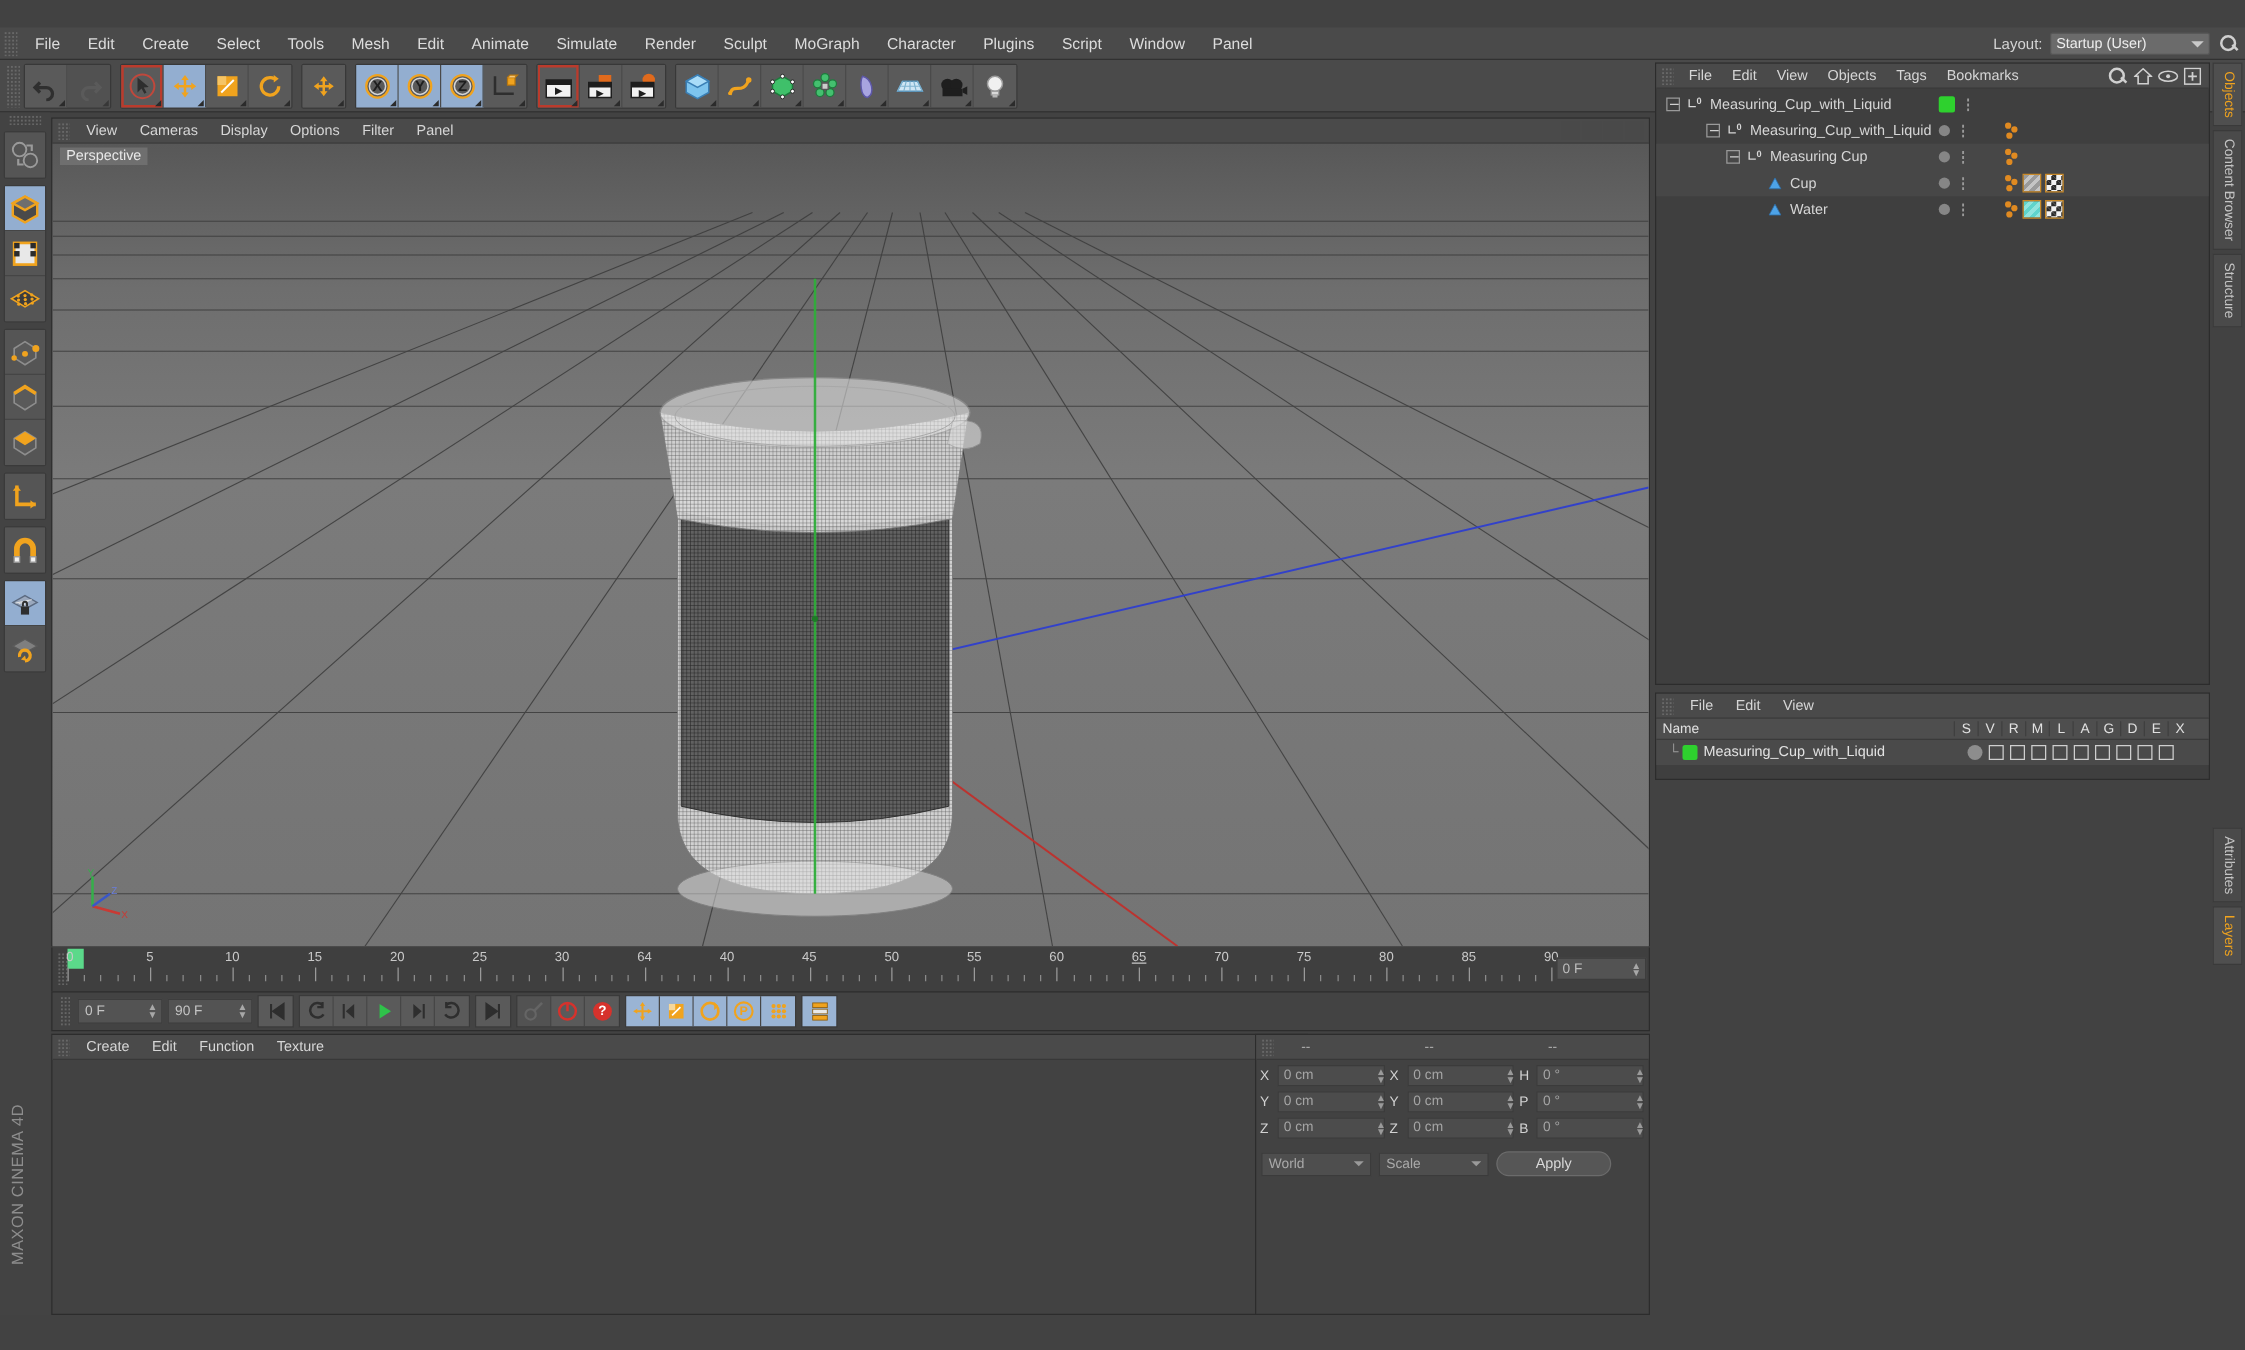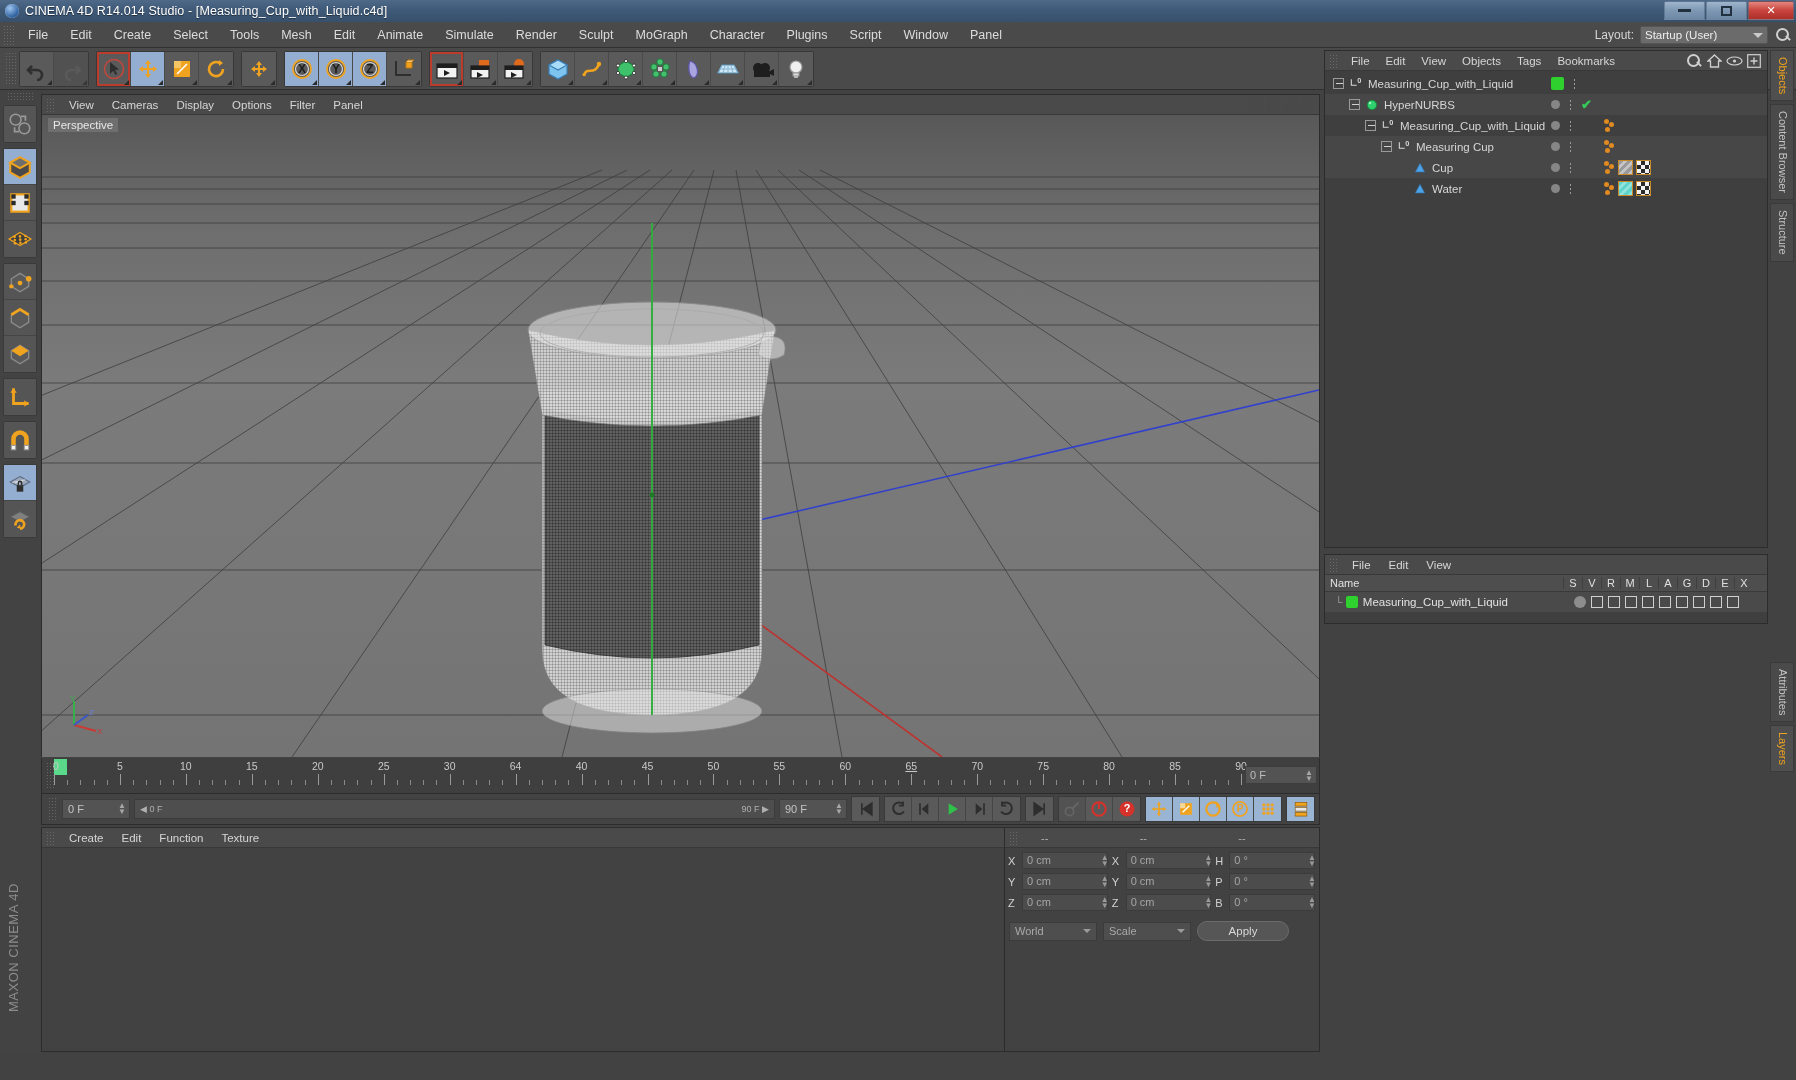--- a/index.html
+++ b/index.html
@@ -220,33 +220,20 @@
   .statusbar { position:absolute; left:0; bottom:0; width:1796px; height:24px;
     background:#454545; border-top:1px solid #333; display:flex; align-items:center; }
   .status-text { color:#e2e2e2; font-size:11.5px; padding-left:6px; }
   svg { display:block; }
 </style>
 </head>
 <body>
 
 <div class="app">
 
-  <div class="titlebar">
-    <div class="title-ico"></div>
-    <div class="title-text">CINEMA 4D R14.014 Studio - [Measuring_Cup_with_Liquid.c4d]</div>
-    <div class="win-btns">
-      <div class="win-btn">
-          <span class="glyph-min"></span>
-        </div>
-      <div class="win-btn">
-          <span class="glyph-max"></span>
-        </div>
-      <div class="win-btn close">✕</div>
-    </div>
-  </div>
 
   <div class="menubar">
     <div class="grip" style="height:20px"></div>
     <div id="menu-items" style="display:flex;align-items:center">
         <div class="menu-item">File</div>
         <div class="menu-item">Edit</div>
         <div class="menu-item">Create</div>
         <div class="menu-item">Select</div>
         <div class="menu-item">Tools</div>
         <div class="menu-item">Mesh</div>
@@ -794,24 +781,20 @@
       <span class="spin">▲<br>▼</span>
     </div>
   </div>
 
   <div class="transport">
     <div class="grip" style="height:24px;width:8px;margin:0 2px"></div>
     <div class="nfield" style="width:68px">
       <span>0 F</span>
       <span class="spin">▲<br>▼</span>
     </div>
-    <div class="scrubbar">
-      <span style="font-size:9px">◀&nbsp;<span>0 F</span></span>
-      <span style="font-size:9px"><span>90 F</span>&nbsp;▶</span>
-    </div>
     <div class="nfield" style="width:68px">
       <span>90 F</span>
       <span class="spin">▲<br>▼</span>
     </div>
     <div id="transport-buttons" style="display:flex;gap:4px;align-items:center">
         <div class="tgrp2">
           <div class="pbtn">
             <svg width="20" height="20" viewBox="0 0 24 24">
               <path d="M7 5 V19 M9 12 L19 5 V19 Z" fill="#2e2e2e" stroke="#2e2e2e" stroke-width="2"></path>
             </svg>
@@ -1029,37 +1012,20 @@
           <svg width="16" height="16" viewBox="0 0 24 24" style="margin-right: 4px; flex: 0 0 auto;">
             <path d="M5 5 V14 H13" fill="none" stroke="#d8d8d8" stroke-width="1.6"></path>
             <text x="17" y="11" fill="#d8d8d8" font-size="11" font-family="Liberation Sans" font-weight="bold" text-anchor="middle">0</text>
           </svg>
           <span class="om-name">Measuring_Cup_with_Liquid</span>
           <div class="om-dots">
             <span class="dot green"></span>
             <span class="vdots"></span>
           </div>
         </div>
-        <div class="om-row alt">
-          <div style="width: 24px; height: 1px;"></div>
-          <div style="width: 11px; height: 11px; border: 1px solid rgb(154, 154, 154); margin-right: 4px; position: relative; flex: 0 0 auto;">
-            <span style="position:absolute;left:2px;top:4px;width:7px;height:1px;background:#d0d0d0"></span>
-            <span style="position:absolute;left:5px;top:2px;width:1px;height:7px;background:#d0d0d0;opacity:0"></span>
-          </div>
-          <svg width="16" height="16" viewBox="0 0 24 24" style="margin-right: 4px; flex: 0 0 auto;">
-            <circle cx="12" cy="12" r="7" fill="#2fd06e" stroke="#148a3d" stroke-width="1.4"></circle>
-            <circle cx="9" cy="9" r="2" fill="#9cf2be"></circle>
-          </svg>
-          <span class="om-name">HyperNURBS</span>
-          <div class="om-dots">
-            <span class="dot"></span>
-            <span class="vdots"></span>
-            <span style="color: rgb(55, 200, 90); font-size: 13px; font-weight: bold; line-height: 11px;">✔</span>
-          </div>
-        </div>
         <div class="om-row">
           <div style="width: 40px; height: 1px;"></div>
           <div style="width: 11px; height: 11px; border: 1px solid rgb(154, 154, 154); margin-right: 4px; position: relative; flex: 0 0 auto;">
             <span style="position:absolute;left:2px;top:4px;width:7px;height:1px;background:#d0d0d0"></span>
             <span style="position:absolute;left:5px;top:2px;width:1px;height:7px;background:#d0d0d0;opacity:0"></span>
           </div>
           <svg width="16" height="16" viewBox="0 0 24 24" style="margin-right: 4px; flex: 0 0 auto;">
             <path d="M5 5 V14 H13" fill="none" stroke="#d8d8d8" stroke-width="1.6"></path>
             <text x="17" y="11" fill="#d8d8d8" font-size="11" font-family="Liberation Sans" font-weight="bold" text-anchor="middle">0</text>
           </svg>

